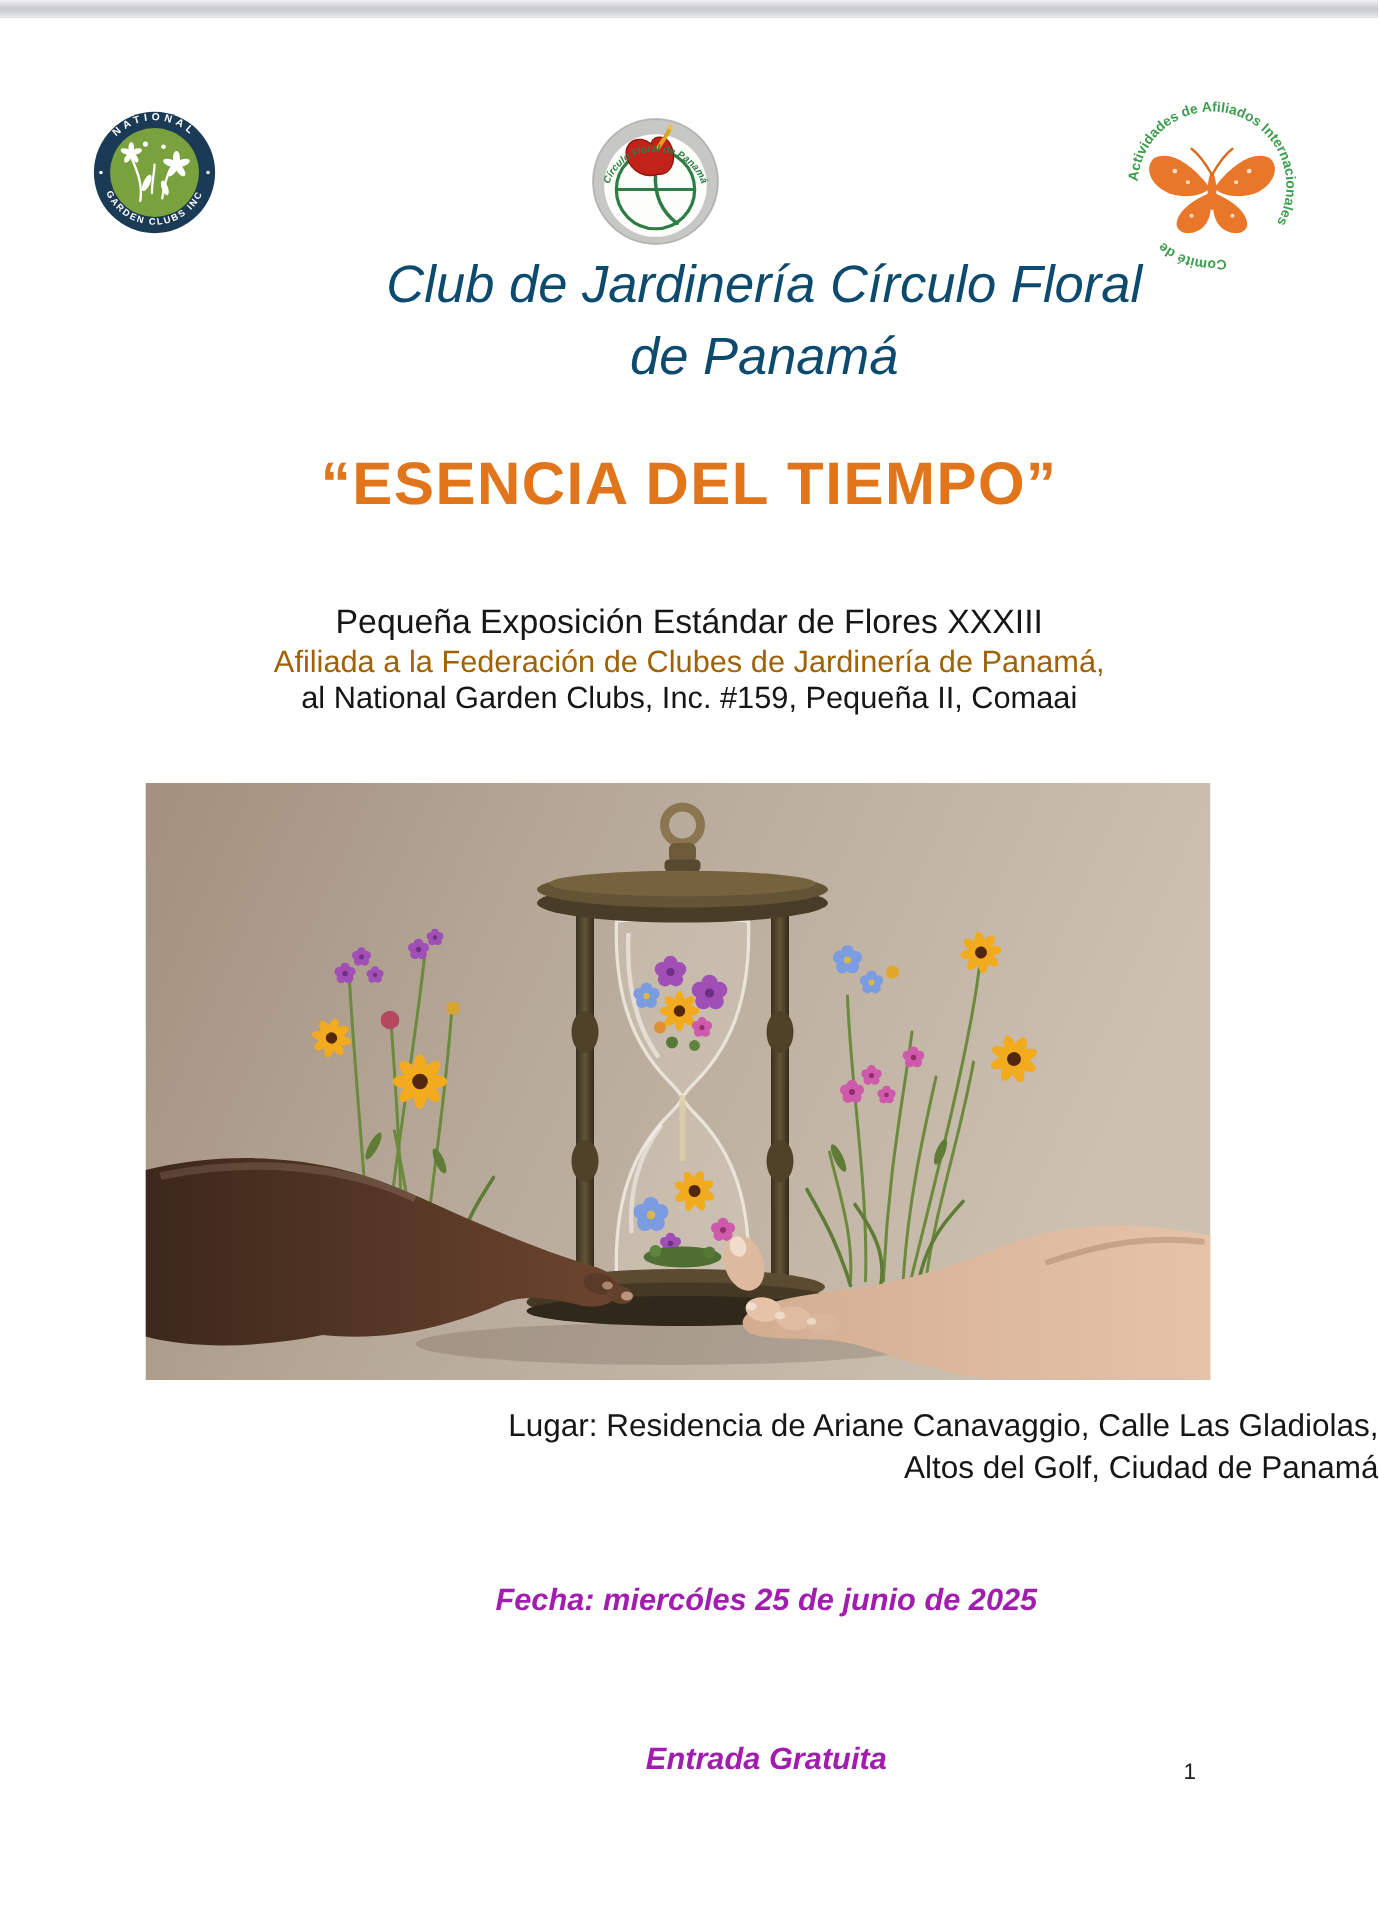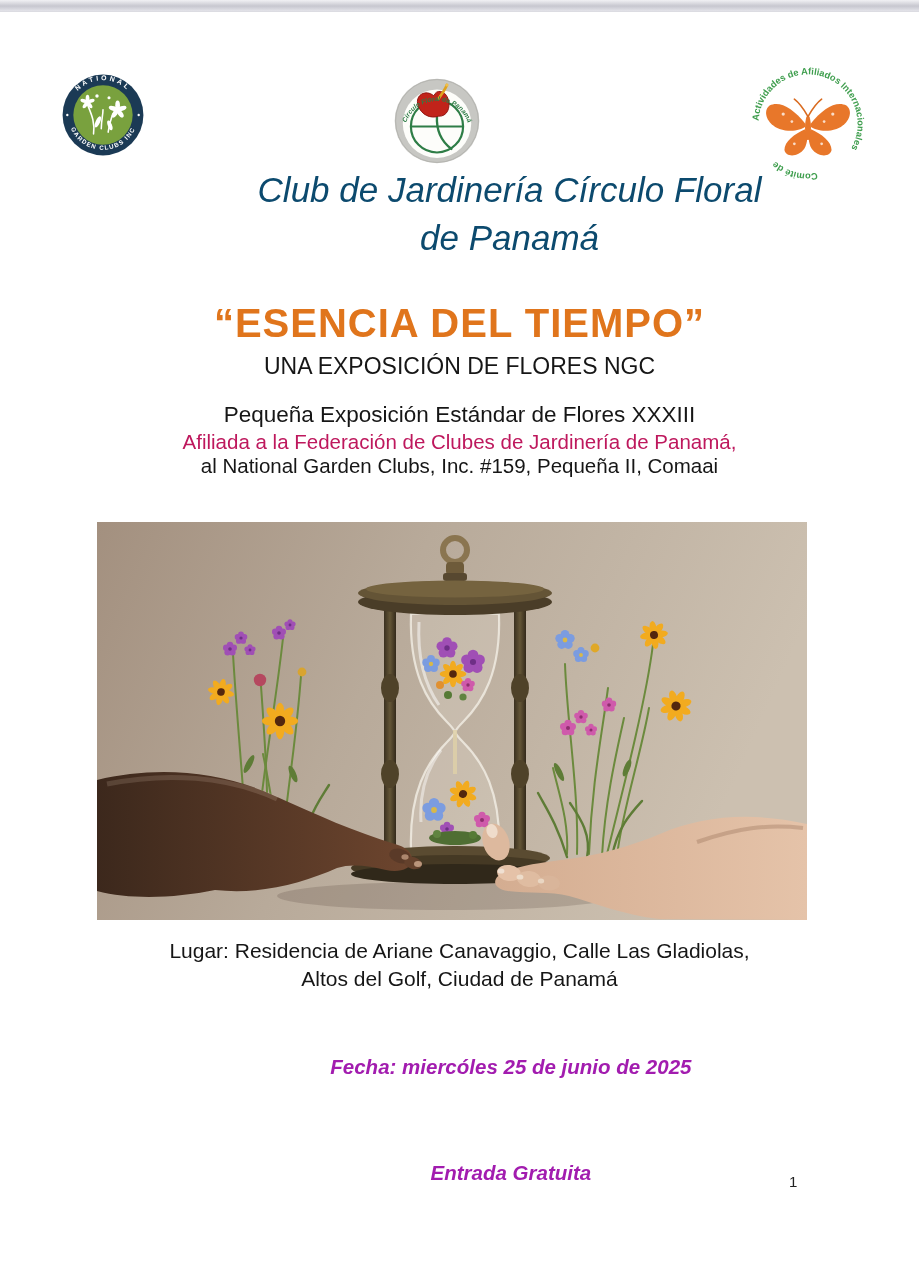--- a/index.html
+++ b/index.html
@@ -29,29 +29,29 @@
     font-style: italic; font-weight: normal;
     color: #0c4a6e; margin: 2px; padding-left: 48px;
   }
   .event-title {
     top: 301px;
     font-size: 40px; font-weight: bold; 
     color: #e0751c; letter-spacing: 1px;
   }
   .event-subtitle { top: 353px; font-size: 23px; color: #161616; }
   .expo-title     { top: 402px; font-size: 22.5px; color: #161616; }
-  .affil-line1    { top: 430px; font-size: 20.5px; color: #be185d; }
+  .affil-line1    { top: 430px; font-size: 20.5px; color: #a16207; }
   .affil-line2    { top: 454px; font-size: 20.5px; color: #161616; }
 
   .hero {
     position: absolute; left: 97px; top: 522px;
     width: 710px; height: 398px; display: block;
   }
 
-  .location { top: 937px; font-size: 21px; line-height: 28px; color: #161616; }
+  .location { top: 937px; font-size: 21px; line-height: 28px; color: #161616; text-align: right; }
   .schedule {
     top: 1027px; font-size: 20.5px; line-height: 26.5px;
     font-weight: bold; font-style: italic; color: #a21caf;
     white-space: pre-wrap;
     margin-left: 40px;
   }
   .page-number {
     position: absolute; left: 789px; top: 1173px;
     font-size: 15px; color: #222222;
   }
@@ -150,21 +150,20 @@
       <textPath href="#caiCircle" startOffset="72%">Comité de</textPath>
     </text>
   </svg>
 
   <h1 class="centered main-title">
     <span>Club de Jardinería Círculo Floral</span><br>
     <span>de Panamá</span>
   </h1>
 
   <div class="centered event-title">“ESENCIA DEL TIEMPO”</div>
-  <div class="centered event-subtitle">UNA EXPOSICIÓN DE FLORES NGC</div>
   <div class="centered expo-title">Pequeña Exposición Estándar de Flores XXXIII</div>
   <div class="centered affil-line1">Afiliada a la Federación de Clubes de Jardinería de Panamá,</div>
   <div class="centered affil-line2">al National Garden Clubs, Inc. #159, Pequeña II, Comaai</div>
 
   <svg class="hero" viewBox="0 0 710 398" preserveAspectRatio="none">
     <defs>
       <linearGradient id="bgG" x1="0" y1="0" x2="1" y2="0.25">
         <stop offset="0" stop-color="#a3907f"></stop>
         <stop offset="0.45" stop-color="#b8aa9a"></stop>
         <stop offset="1" stop-color="#ccc0b0"></stop>

